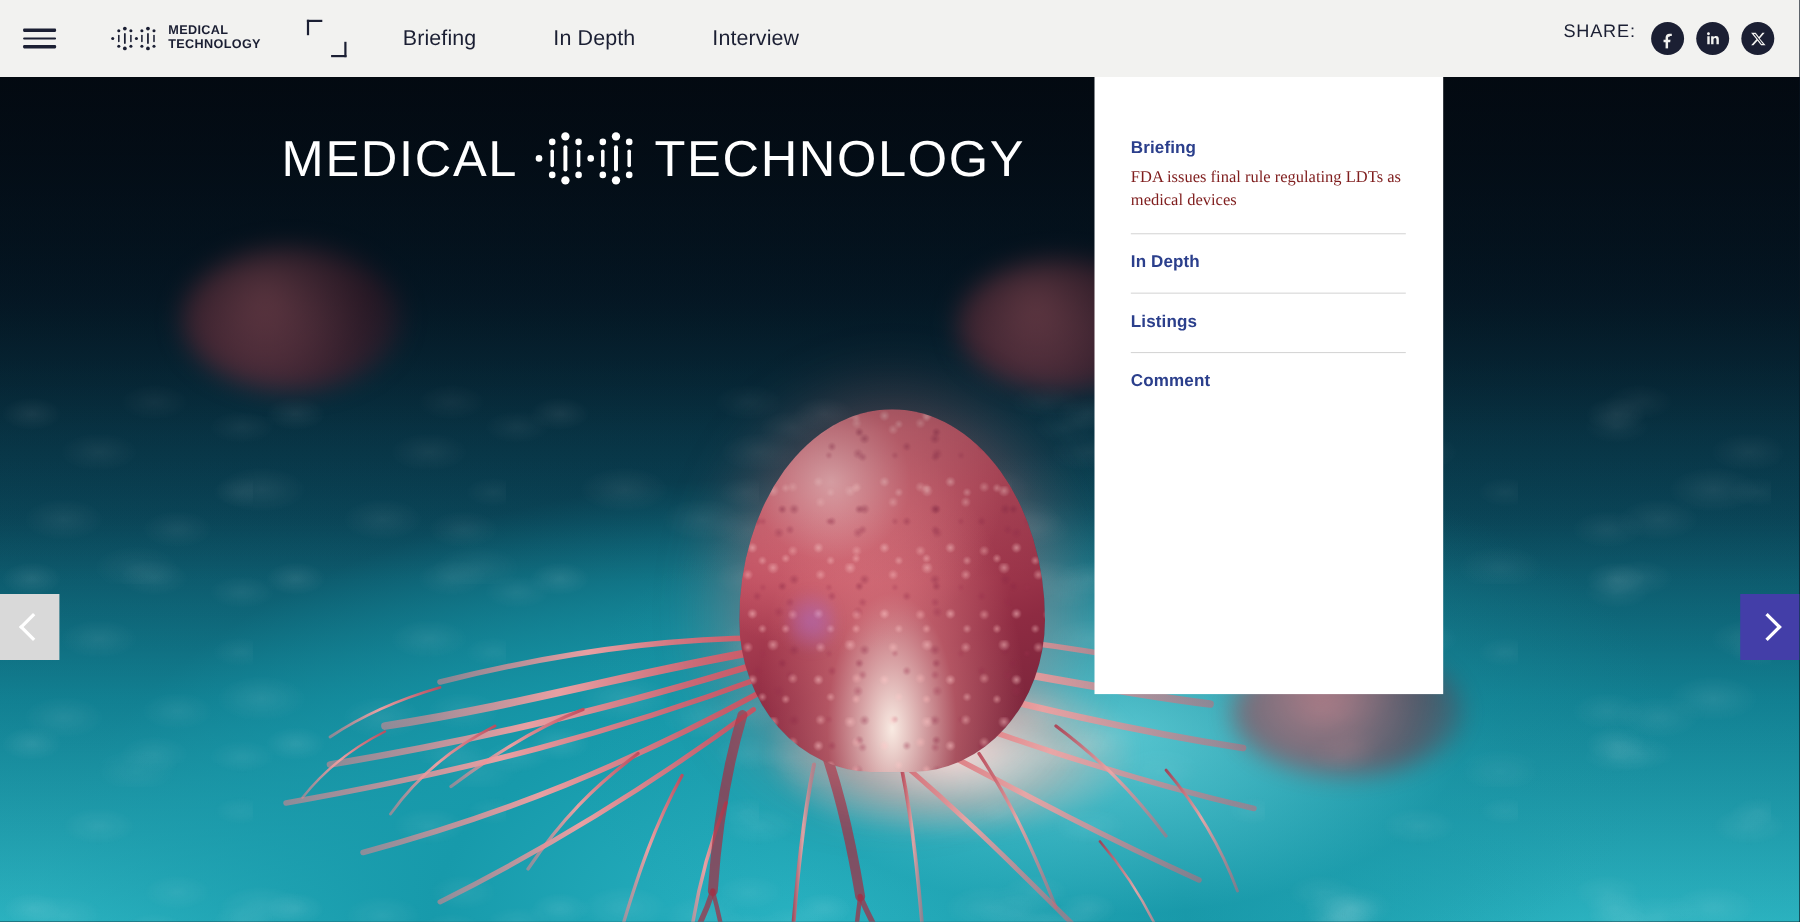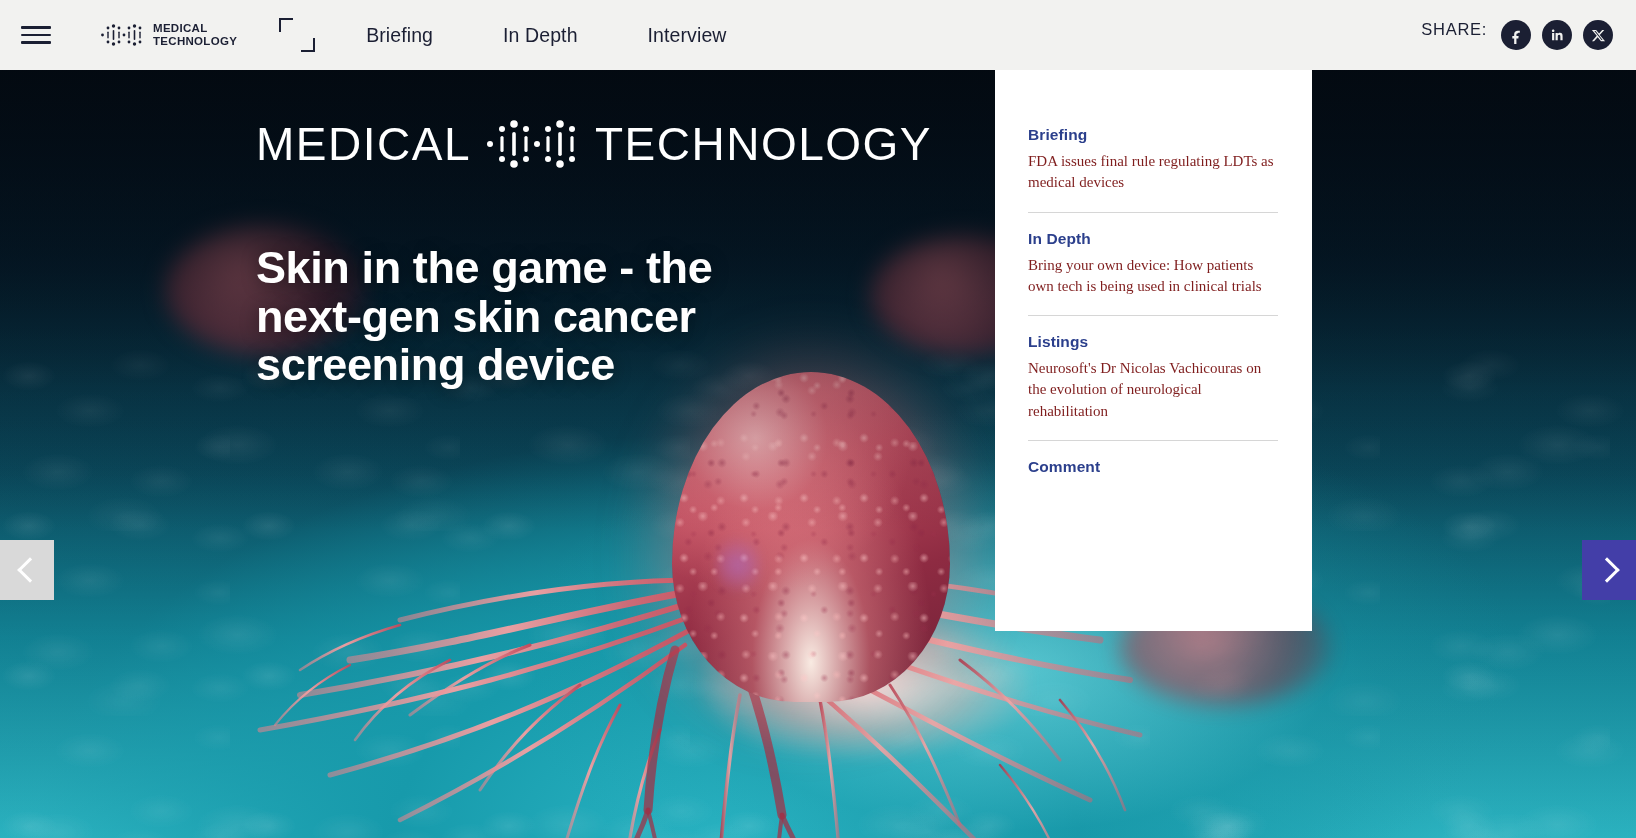--- a/index.html
+++ b/index.html
@@ -373,40 +373,37 @@
             <circle cx="75" cy="6" r="3.8"></circle>
               <rect x="73.2" y="14" width="3.6" height="24" rx="1.8"></rect>
               <circle cx="75" cy="46" r="3.8"></circle>
             <circle cx="87" cy="11" r="3"></circle>
               <rect x="85.4" y="18" width="3.2" height="16" rx="1.6"></rect>
               <circle cx="87" cy="41" r="3"></circle>
           </g>
         </svg>
         <span class="word">TECHNOLOGY</span>
       </div>
-      <h1 class="headline">Skin in the game - the next-gen skin cancer screening device</h1>
     </div>
 
     <div class="side-card">
 
       <div class="side-item">
         <div class="side-kicker">Briefing</div>
         <div class="side-title">FDA issues final rule regulating LDTs as medical devices</div>
       </div>
       <div class="side-sep"></div>
 
       <div class="side-item">
         <div class="side-kicker">In Depth</div>
-        <div class="side-title">Bring your own device: How patients own tech is being used in clinical trials</div>
       </div>
       <div class="side-sep"></div>
 
       <div class="side-item">
         <div class="side-kicker">Listings</div>
-        <div class="side-title">Neurosoft's Dr Nicolas Vachicouras on the evolution of neurological rehabilitation</div>
       </div>
       <div class="side-sep"></div>
 
       <div class="side-item">
         <div class="side-kicker">Comment</div>
       </div>
 
     </div>
 
     <div class="arrow arrow-left">

